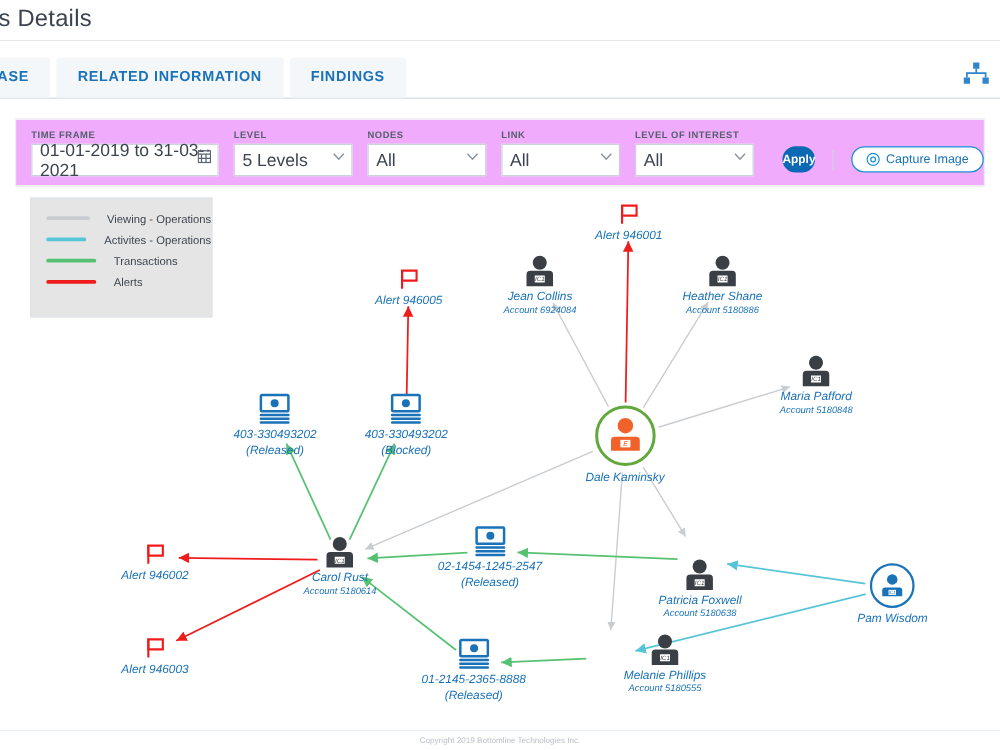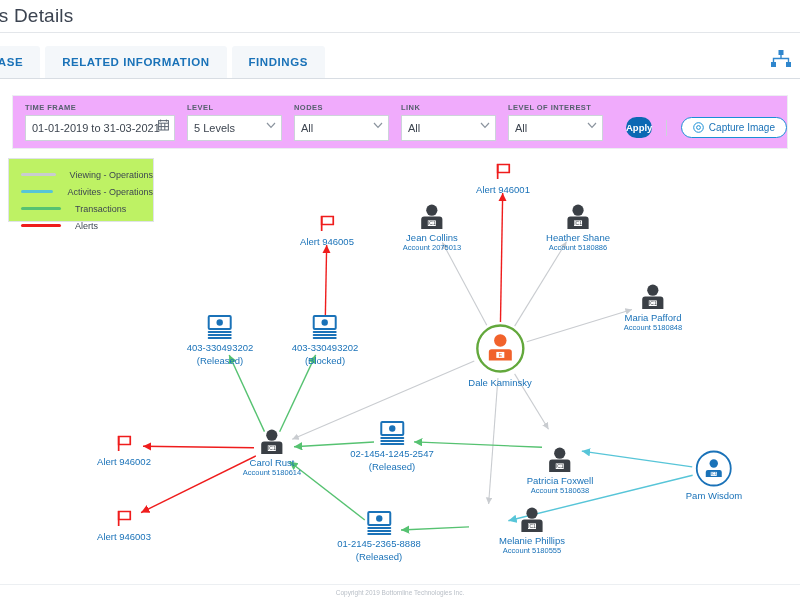--- a/index.html
+++ b/index.html
@@ -52,21 +52,21 @@
     display:flex; align-items:center;
   }
   .field { margin-left:12px; }
   .field-label {
     font-size:7.5px; font-weight:700; letter-spacing:.45px;
     color:#55606d; margin-bottom:3px; text-transform:uppercase;
   }
   .field-control {
     height:21px; background:#fff; border:1px solid #ccd3da;
     display:flex; align-items:center; padding:12px 6px;
-    font-size:11px; color:#3c444f; position:relative;
+    font-size:14px; color:#3c444f; position:relative;
   }
   .w-timeframe { width:150px; }
   .w-sel { width:95px; }
   .cal-icon { position:absolute; right:5px; top:3px; width:11px; height:12px; }
   .chev { position:absolute; right:5px; top:6px; width:10px; height:7px; }
 
   .apply-btn {
     width:55px; height:21px; border-radius:11px;
     background:#0b68b3; color:#fff;
     font-size:9.5px; font-weight:700;
@@ -81,30 +81,30 @@
   .capture-btn {
     height:21px; border-radius:11px;
     border:1px solid #1a8fd6; color:#1a72b8; background:#fff;
     font-size:10px; display:flex; align-items:center;
     padding:0 11px; margin-left:14px; margin-top:11px;
     white-space:nowrap; cursor:pointer; gap:5px;
   }
 
   
   .legend {
-    position:absolute; left:8px; top:158px; width:146px; height:64px;
-    background:#bef264; border:1px solid #dfe3e8;
+    position:absolute; left:24px; top:158px; width:146px; height:96px;
+    background:#e5e5e5; border:1px solid #dfe3e8;
     padding:7px 0 0 0;
   }
   .legend-row { display:flex; align-items:center; height:17px; padding-left:12px; }
   .legend-line { width:40px; height:3px; border-radius:2px; }
   .legend-label { font-size:9px; color:#3d4651; margin-left:14px; white-space:nowrap; }
 
   
-  .canvas { position:absolute; left:0; top:150px; width:640px; height:435px; }
+  .canvas { position:absolute; left:0; top:150px; width:640px; height:435px;font-style:italic; }
   svg.edges { position:absolute; left:0; top:0; width:800px; height:435px; }
 
   .node { position:absolute; transform:translate(-50%,-50%); text-align:center;
           white-space:nowrap; }
   .node-label { font-size:9.5px; color:#1a72b8; margin-top:2px; line-height:11px; }
   .node-sub { font-size:7.5px; color:#1a72b8; line-height:9px; }
   .node-glyph { display:flex; align-items:center; justify-content:center; }
 
   
   .footer {
@@ -270,21 +270,21 @@
         <div class="node" style="left: 432px; top: 78px;">
           <div class="node-glyph">
             <svg width="30" height="26" viewBox="0 0 30 26">
               <circle cx="15" cy="6.2" r="5.6" fill="#3a3f45"></circle>
               <path d="M4.4 25 V15.6 a3 3 0 0 1 3-3 h15.2 a3 3 0 0 1 3 3 V25 z" fill="#3a3f45"></path>
               <rect x="11" y="16.4" width="8" height="5.6" fill="#ffffff"></rect>
               <text x="15" y="21" font-size="5" text-anchor="middle" fill="#3a3f45" font-family="Liberation Sans, sans-serif">IC1</text>
             </svg>
           </div>
           <div class="node-label">Jean Collins</div>
-          <div class="node-sub">Account 2075013</div>
+          <div class="node-sub">Account 6924084</div>
         </div>
         <div class="node" style="left: 578px; top: 78px;">
           <div class="node-glyph">
             <svg width="30" height="26" viewBox="0 0 30 26">
               <circle cx="15" cy="6.2" r="5.6" fill="#3a3f45"></circle>
               <path d="M4.4 25 V15.6 a3 3 0 0 1 3-3 h15.2 a3 3 0 0 1 3 3 V25 z" fill="#3a3f45"></path>
               <rect x="11" y="16.4" width="8" height="5.6" fill="#ffffff"></rect>
               <text x="15" y="21" font-size="5" text-anchor="middle" fill="#3a3f45" font-family="Liberation Sans, sans-serif">IC1</text>
             </svg>
           </div>

